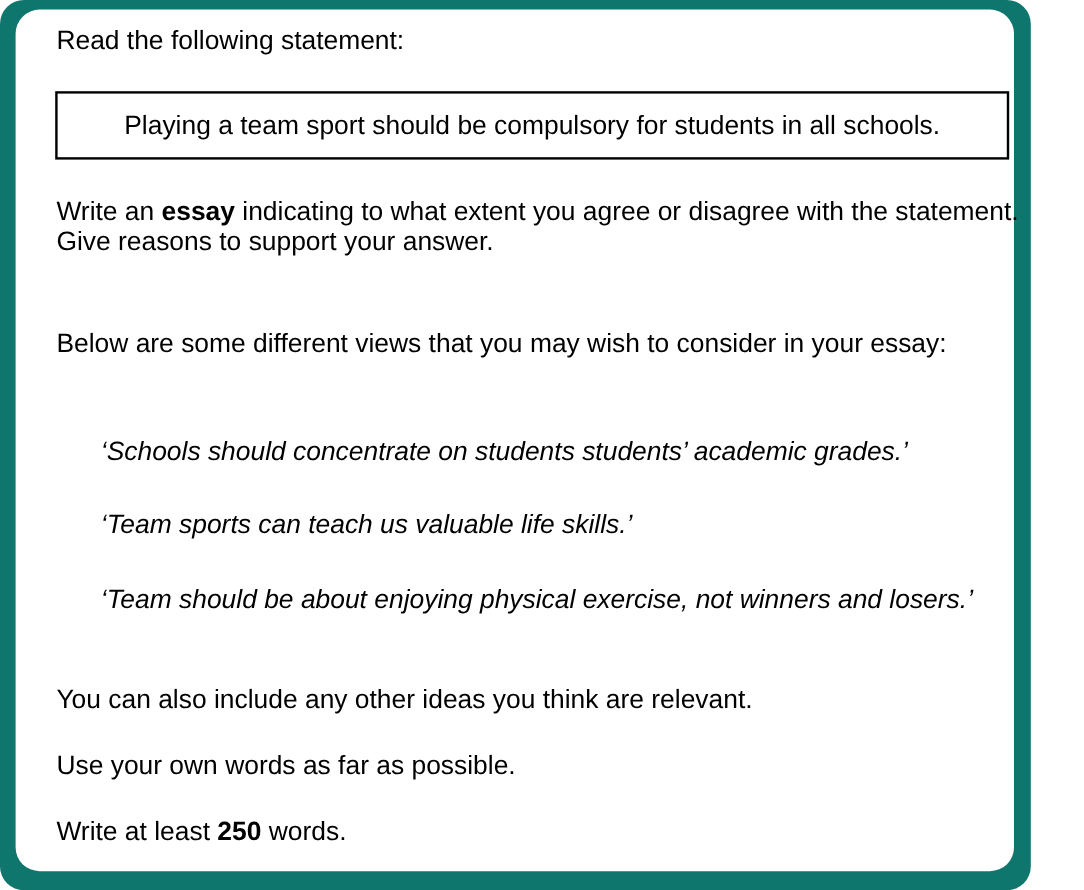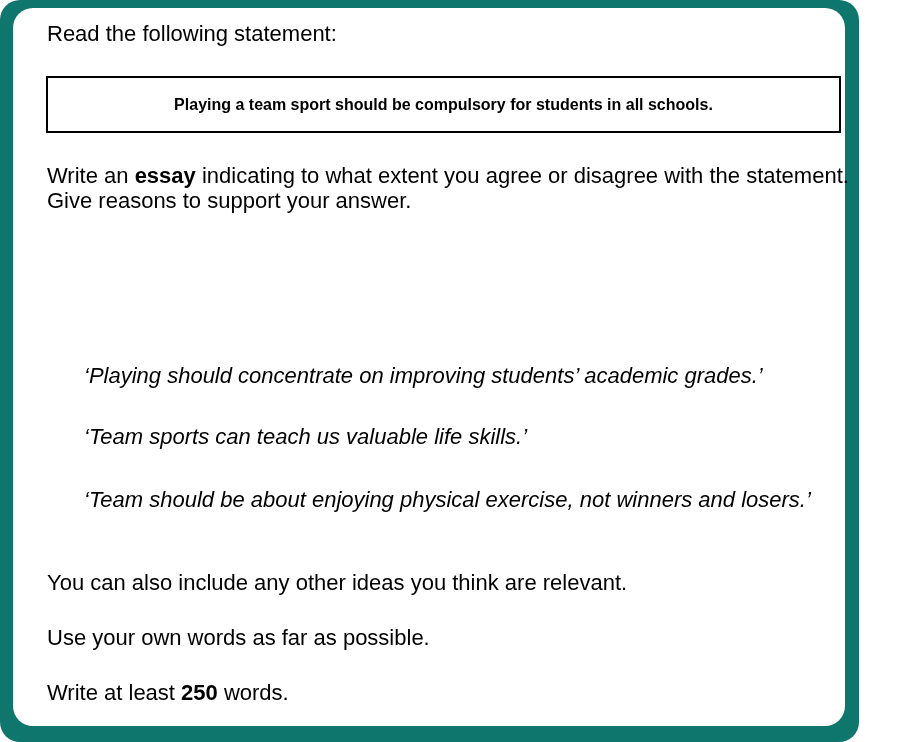--- a/index.html
+++ b/index.html
@@ -43,22 +43,22 @@
     width: 795px;
     height: 57px;
     box-sizing: border-box;
     border: 2px solid #000000;
     background: #ffffff;
     display: flex;
     align-items: center;
     justify-content: center;
   }
   .statement-box .statement-text {
-    font-size: 16px;
-    font-weight: bold;
+    font-size: 22px;
+    font-weight: normal;
     white-space: nowrap;
   }
   .quote {
     font-style: italic;
   }
   b { font-weight: bold; margin-top: 23px; }
 </style>
 </head>
 <body>
 
@@ -69,22 +69,23 @@
 
   <div class="statement-box">
     <span class="statement-text">Playing a team sport should be compulsory for students in all schools.</span>
   </div>
 
   <div class="txt wrap" style="left:47px; top:163px; width:822px;">
     <span>Write an </span><b>essay</b><span> indicating to what extent you agree or disagree with the statement.</span><br>
     <span>Give reasons to support your answer.</span>
   </div>
 
+  <div class="txt" style="left:47px; top:273px;">Below are some different views that you may wish to consider in your essay:</div>
 
-  <div class="txt quote" style="left:84px; top:363px;">‘Playing should concentrate on improving students’ academic grades.’</div>
+  <div class="txt quote" style="left:84px; top:363px;">‘Schools should concentrate on students students’ academic grades.’</div>
 
   <div class="txt quote" style="left:84px; top:424px;">‘Team sports can teach us valuable life skills.’</div>
 
   <div class="txt quote" style="left:84px; top:487px;">‘Team should be about enjoying physical exercise, not winners and losers.’</div>
 
   <div class="txt" style="left:47px; top:625px;">Use your own words as far as possible.</div>
 
   <div class="txt" style="left:47px; top:570px;">You can also include any other ideas you think are relevant.</div>
 
   <div class="txt" style="left:47px; top:680px;">

